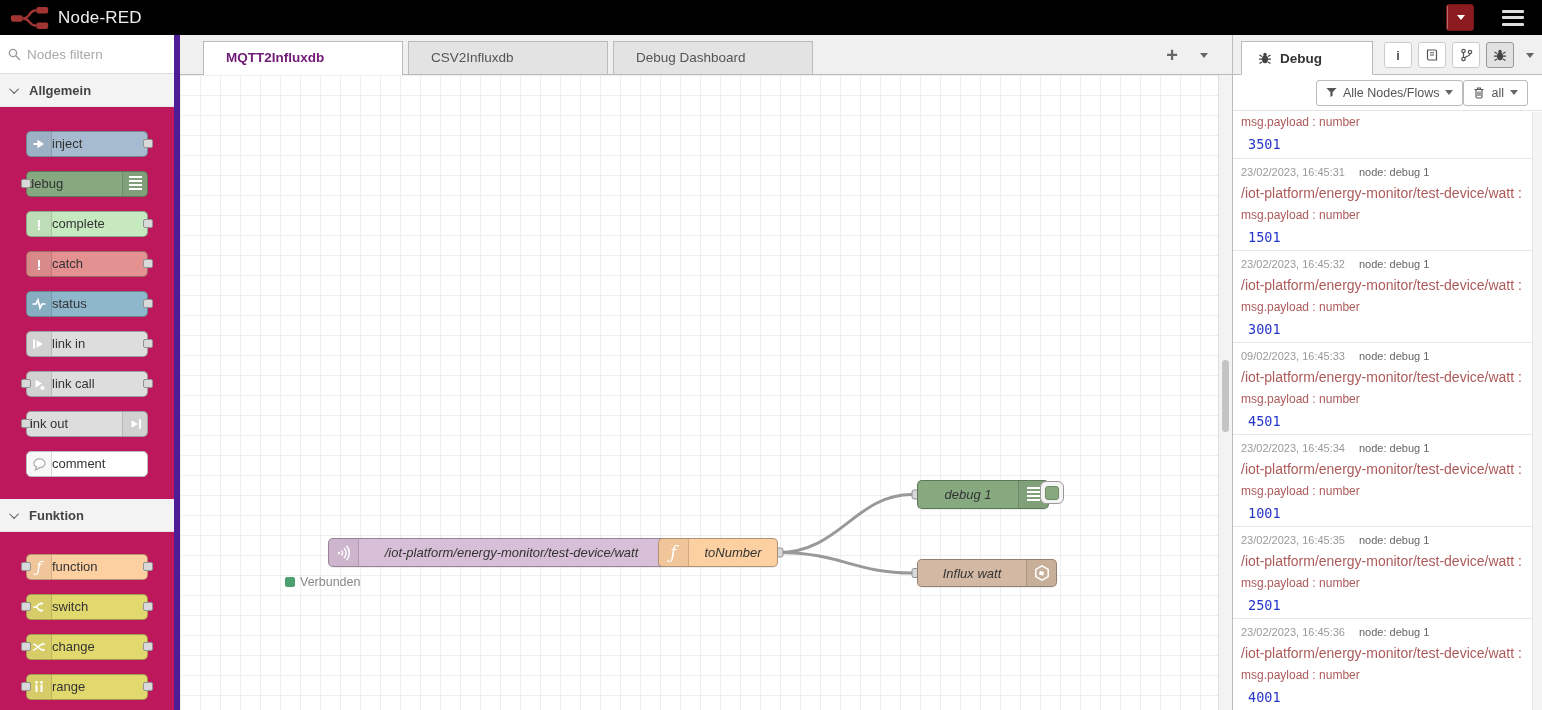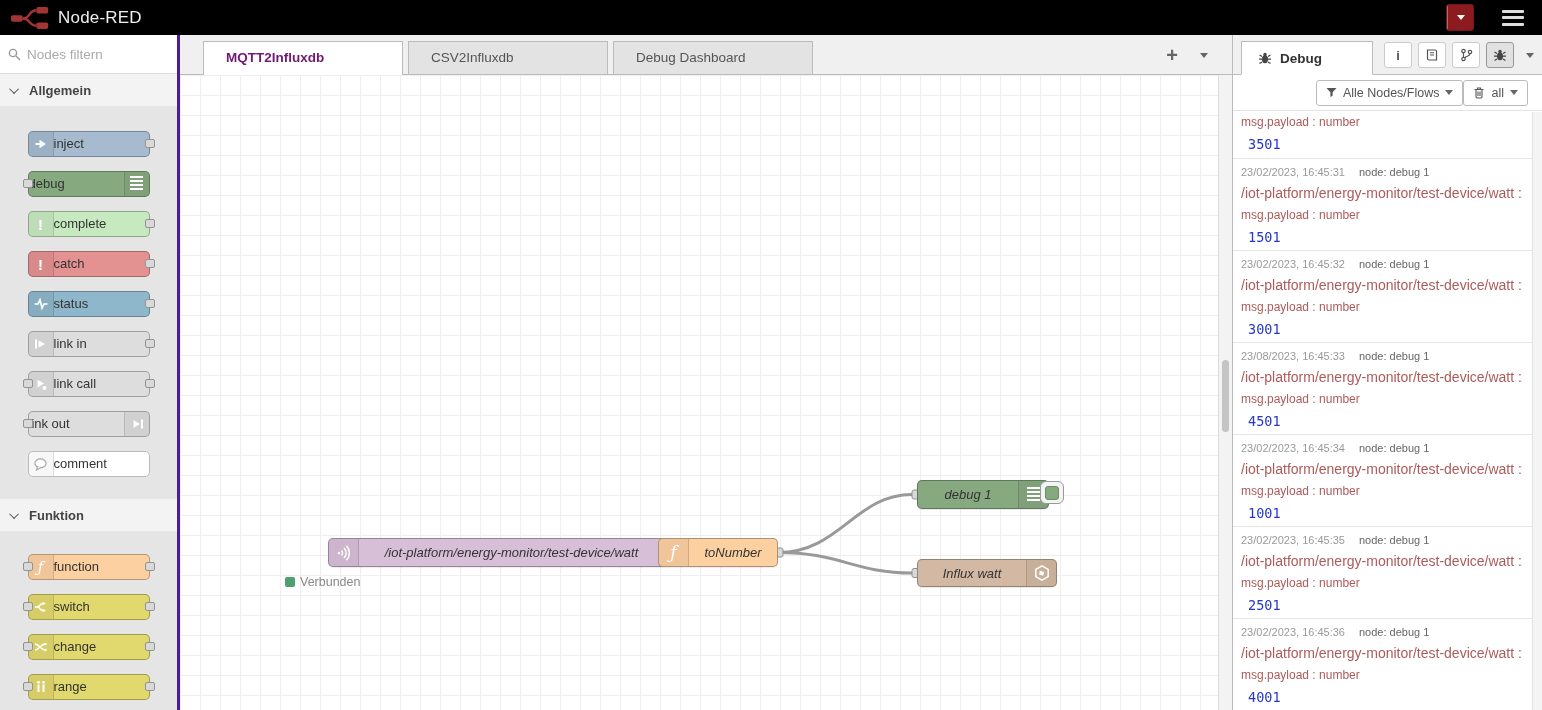--- a/index.html
+++ b/index.html
@@ -18,22 +18,22 @@
   .deploy-caret { width:26px; height:100%; display:flex; align-items:center; justify-content:center;
     border-left:1px solid rgba(255,255,255,.35); }
   .caret { width:0; height:0; border-left:4px solid transparent; border-right:4px solid transparent;
     border-top:5px solid #fff; display:inline-block; }
   .caret.gray { border-top-color:#666; }
   .hamburger { margin-left:28px; margin-right:8px; width:22px; height:16px; display:flex;
     flex-direction:column; justify-content:space-between; cursor:pointer; }
   .hamburger i { height:3px; background:#ddd; border-radius:1px; }
 
   
-  #palette { position:absolute; left:0; top:35px; width:180px; bottom:0; background:#e5e5e5;
-    border-right:3px solid #4c1d95; z-index:10; }
+  #palette { position:absolute; left:0; top:35px; width:180px; bottom:0; background:#be185d;
+    border-right:6px solid #4c1d95; z-index:10; }
   .palette-search { height:39px; border-bottom:1px solid #ddd; display:flex; align-items:center;
     padding:0 8px; gap:6px; background:#fff; }
   .palette-search input { border:none; outline:none; font-size:13.5px; width:130px; color:#444;
     font-family:"Liberation Sans",sans-serif; }
   .palette-search input::placeholder { color:#aaa; }
   .section-header { height:33px; background:#f3f3f3; border-bottom:1px solid #e7e7e7;
     display:flex; align-items:center; gap:10px; padding-left:12px; font-size:13px; font-weight:bold;
     color:#444; cursor:pointer; }
   .chev { width:7px; height:7px; border-left:1.6px solid #555; border-bottom:1.6px solid #555;
     transform:rotate(-45deg) translateY(-2px); display:inline-block; }
@@ -449,21 +449,21 @@
       <div class="mtype">msg.payload : number</div>
       <div class="mval">1501</div>
     </div>
     <div class="msg">
       <div class="meta"><span>23/02/2023, 16:45:32</span><span class="mnode">node: debug 1</span></div>
       <div class="mtopic">/iot-platform/energy-monitor/test-device/watt :</div>
       <div class="mtype">msg.payload : number</div>
       <div class="mval">3001</div>
     </div>
     <div class="msg">
-      <div class="meta"><span>23/08/2023, 16:45:33</span><span class="mnode">node: debug 1</span></div>
+      <div class="meta"><span>09/02/2023, 16:45:33</span><span class="mnode">node: debug 1</span></div>
       <div class="mtopic">/iot-platform/energy-monitor/test-device/watt :</div>
       <div class="mtype">msg.payload : number</div>
       <div class="mval">4501</div>
     </div>
     <div class="msg">
       <div class="meta"><span>23/02/2023, 16:45:34</span><span class="mnode">node: debug 1</span></div>
       <div class="mtopic">/iot-platform/energy-monitor/test-device/watt :</div>
       <div class="mtype">msg.payload : number</div>
       <div class="mval">1001</div>
     </div>

